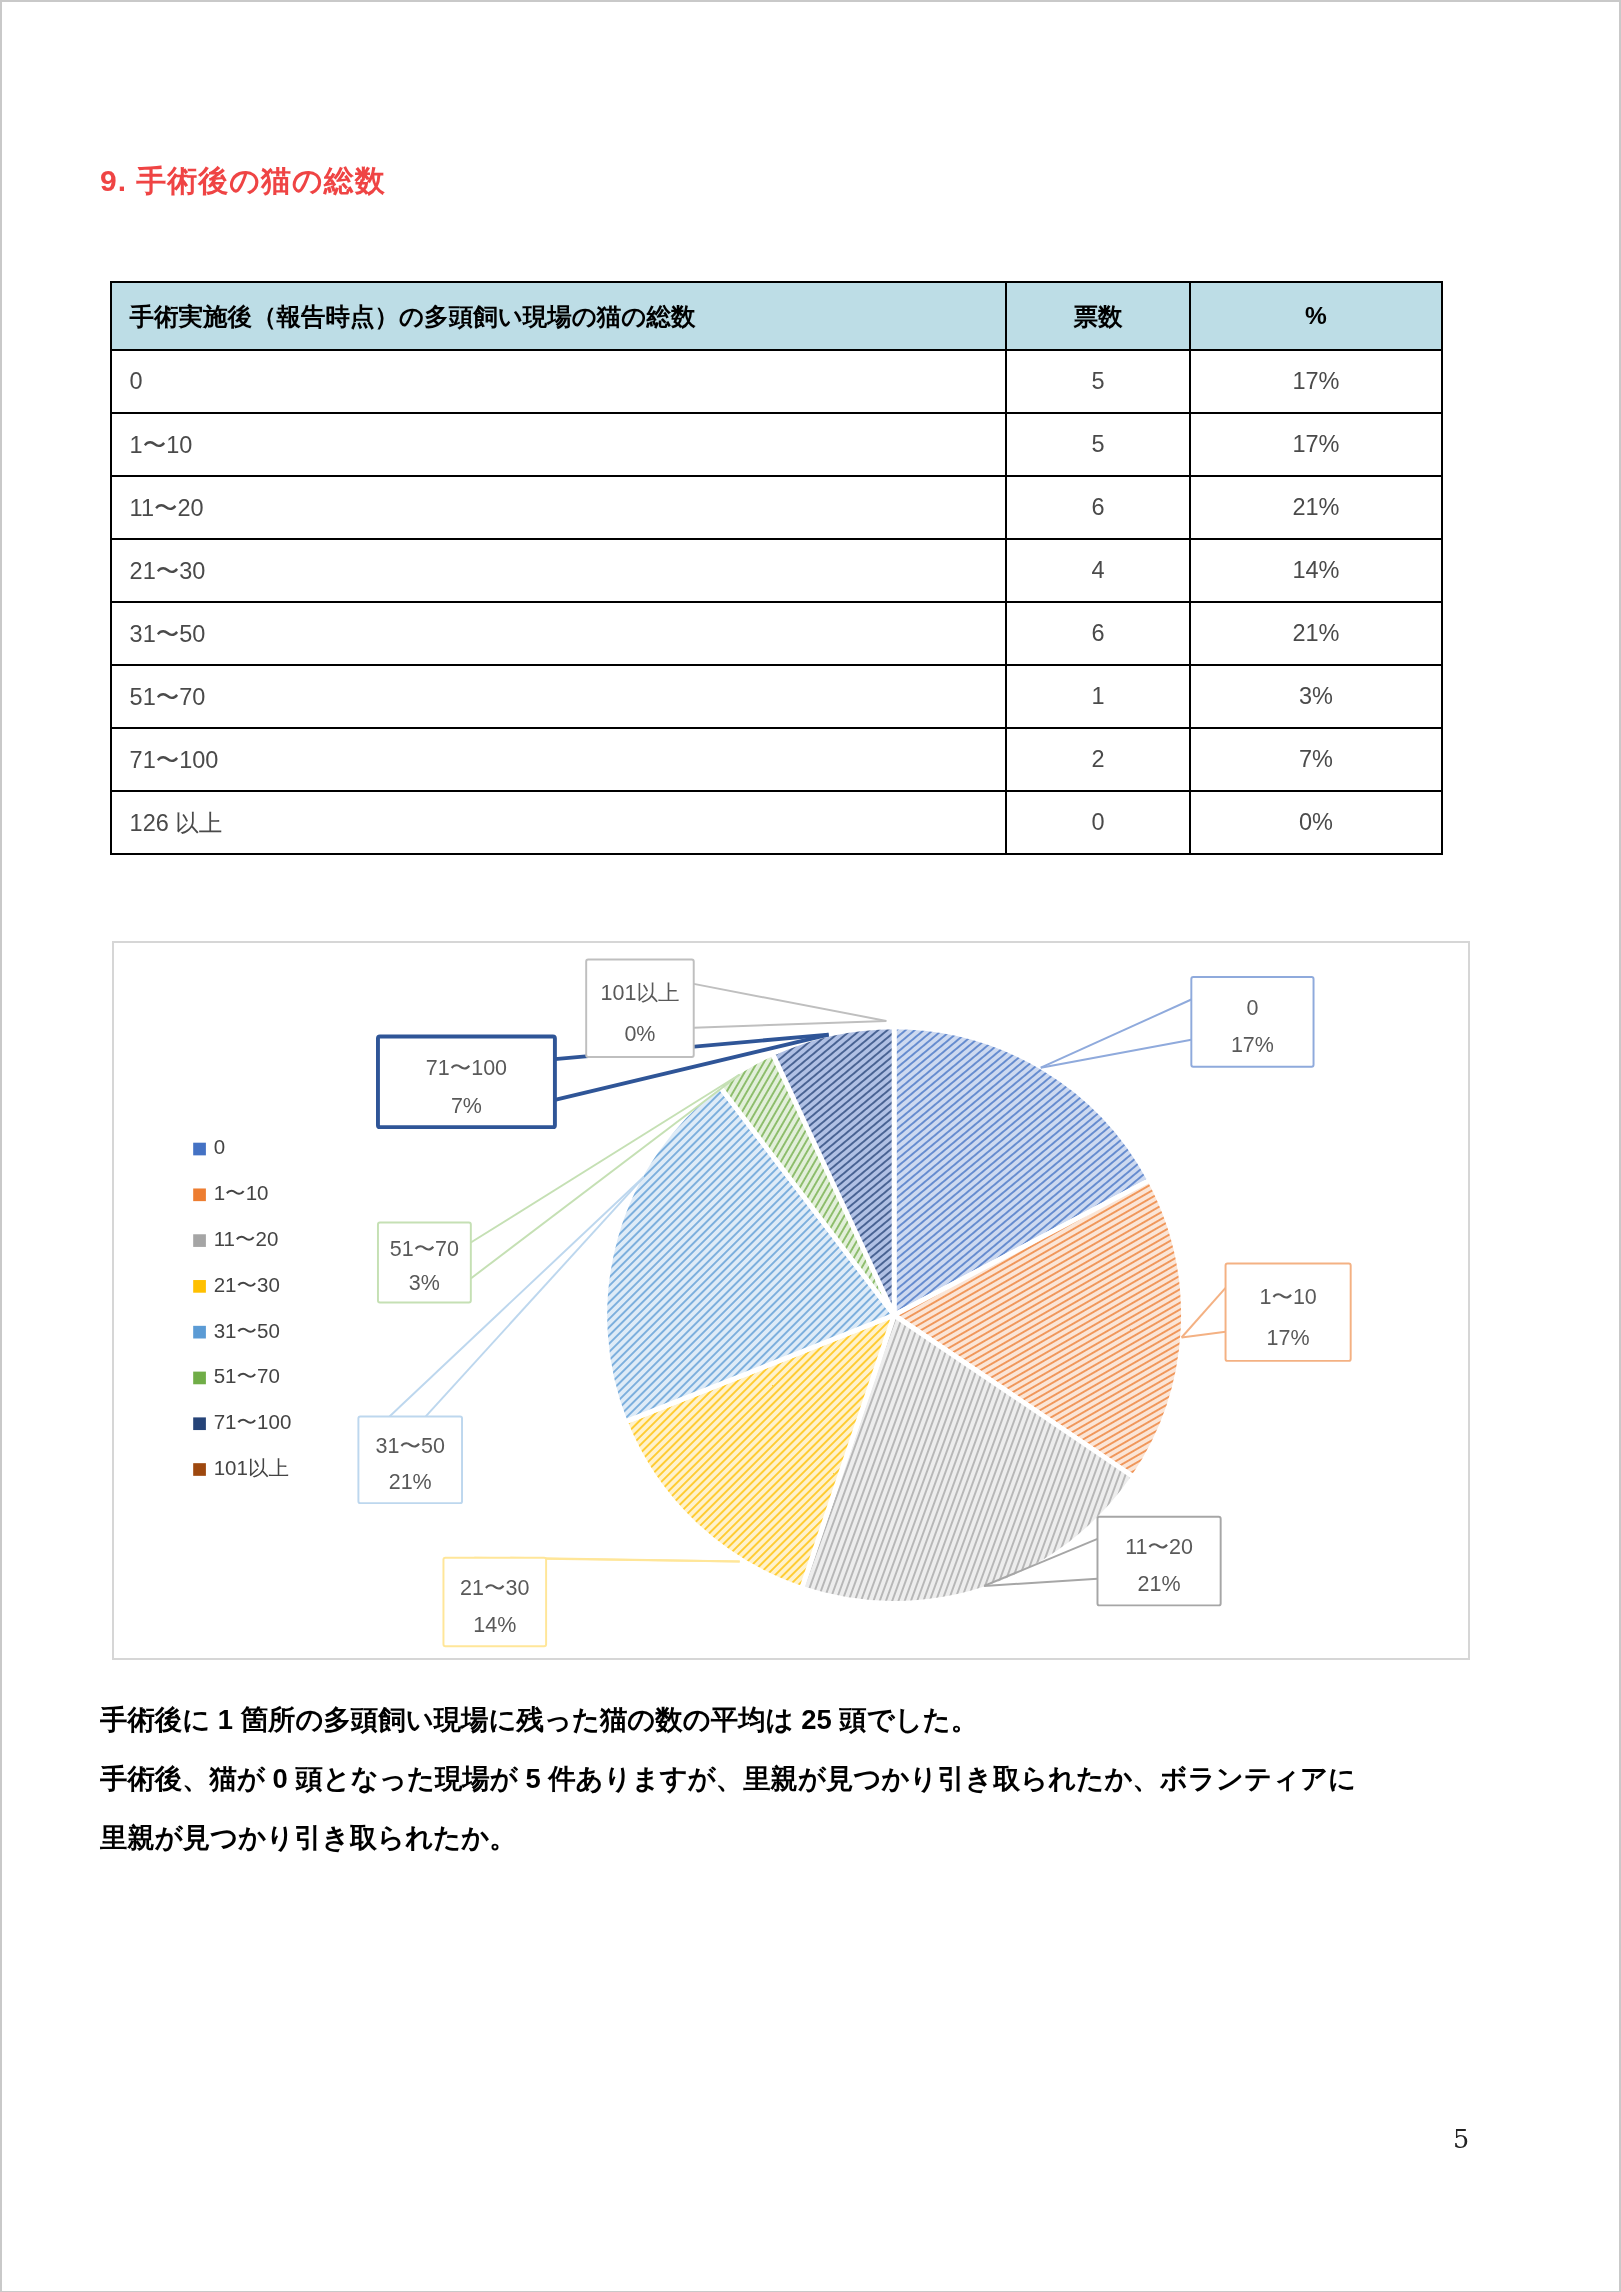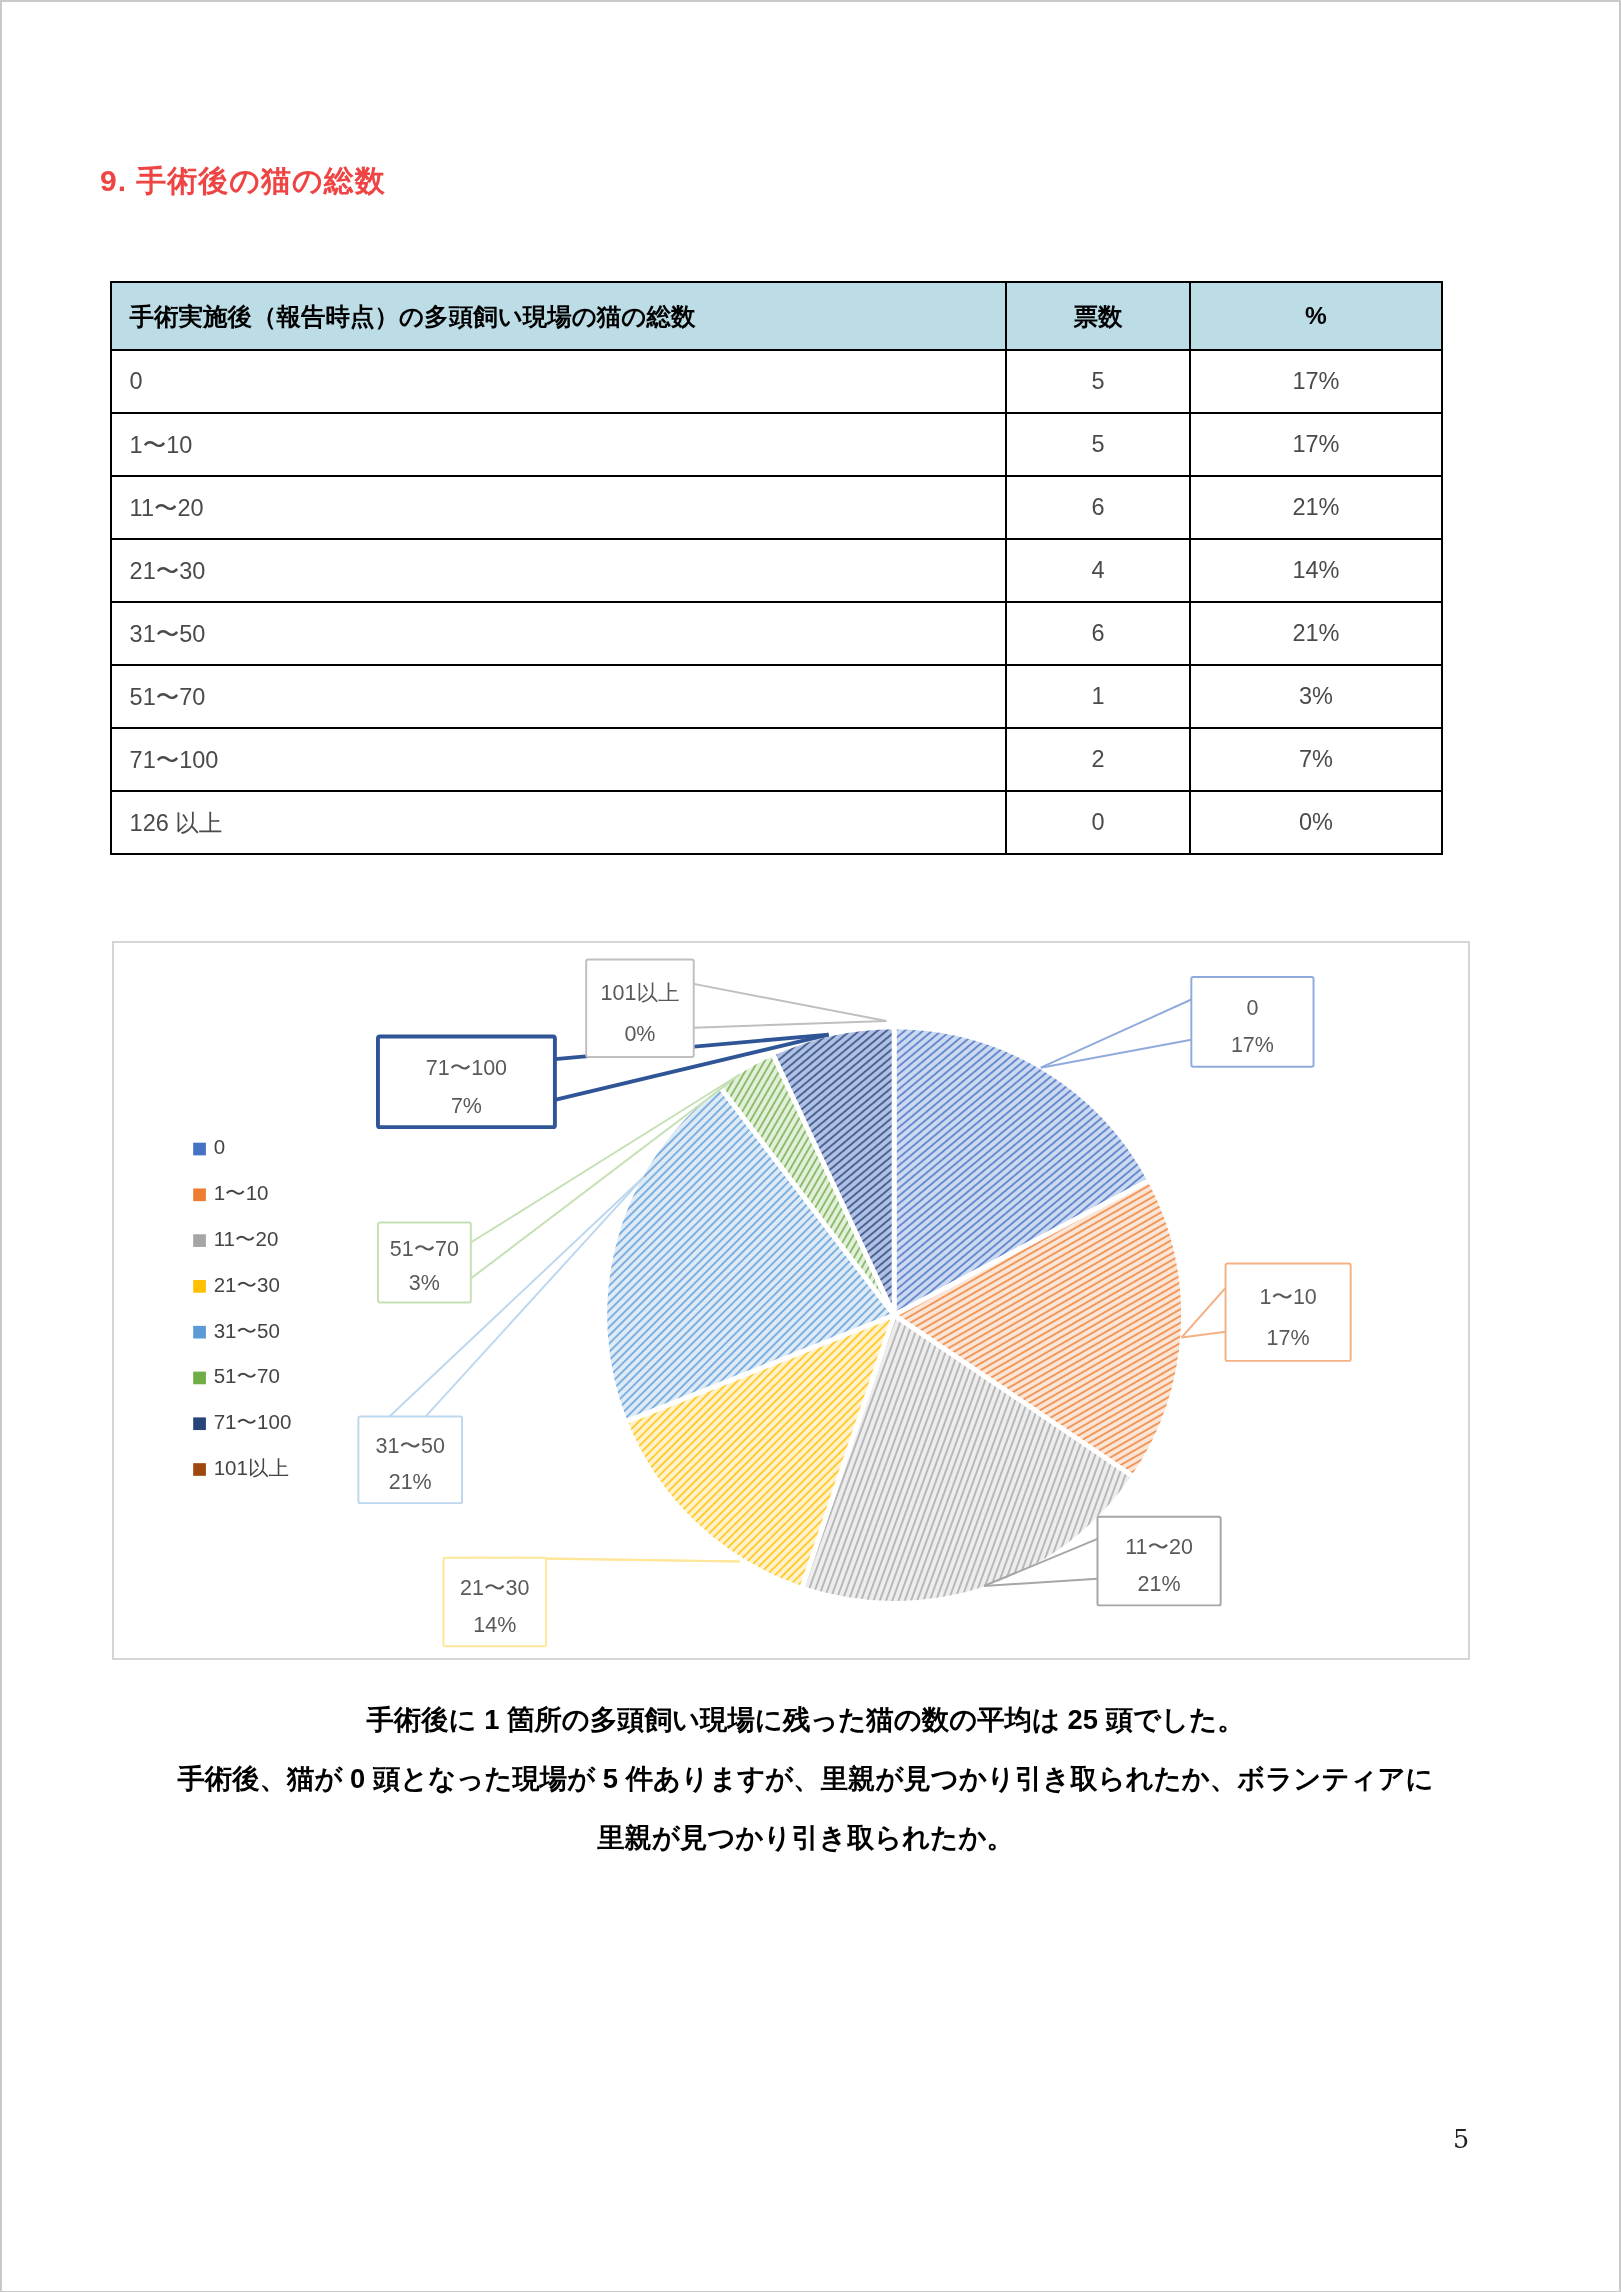--- a/index.html
+++ b/index.html
@@ -29,21 +29,21 @@
   .summary-table td.cat{ text-align:left;padding-left:17.6px; }
   .chart-box{
     position:absolute;left:110px;top:939px;width:1358px;height:719px;
     border:2px solid #d6d6d6;box-sizing:border-box;background:#fff;
   }
   .chart-box svg{display:block;width:100%;height:100%;}
   .para{
     position:absolute;left:98px;top:1688px;width:1411px;
     font-size:27.4px;font-weight:700;color:#000;
   }
-  .para div{line-height:59px;margin:0;text-align:center;}
+  .para div{line-height:59px;margin:0;}
   .page-num{
     position:absolute;left:1451px;top:2122px;font-size:25.5px;color:#222;
     font-family:"DejaVu Serif","Liberation Serif",serif;
   }
 </style>
 </head>
 <body>
 
 <div class="page">
 

